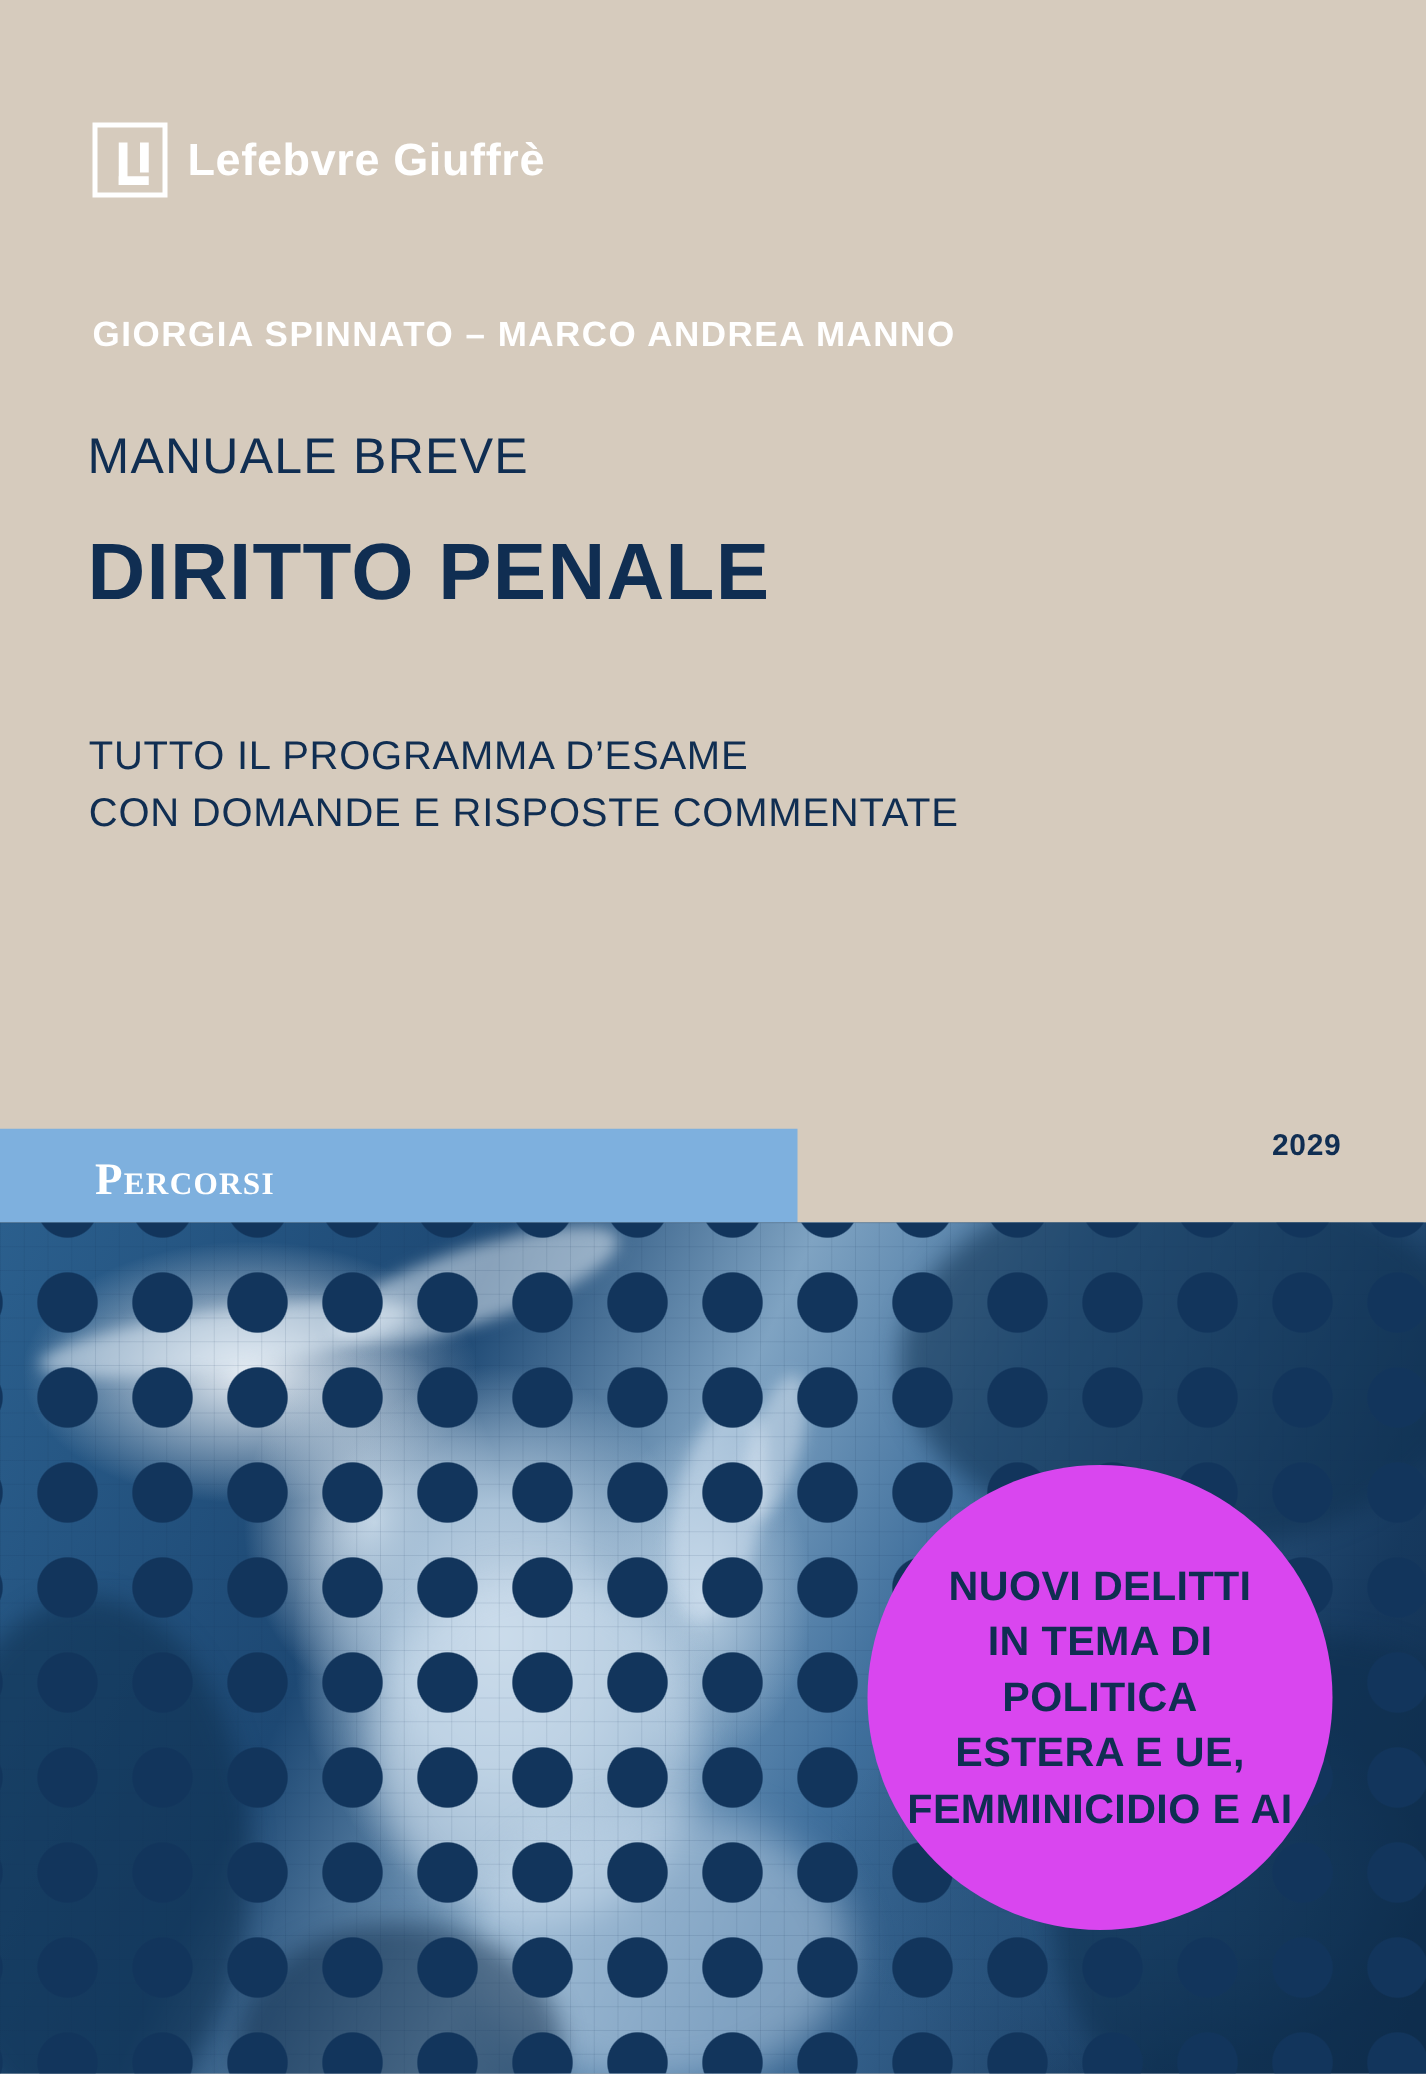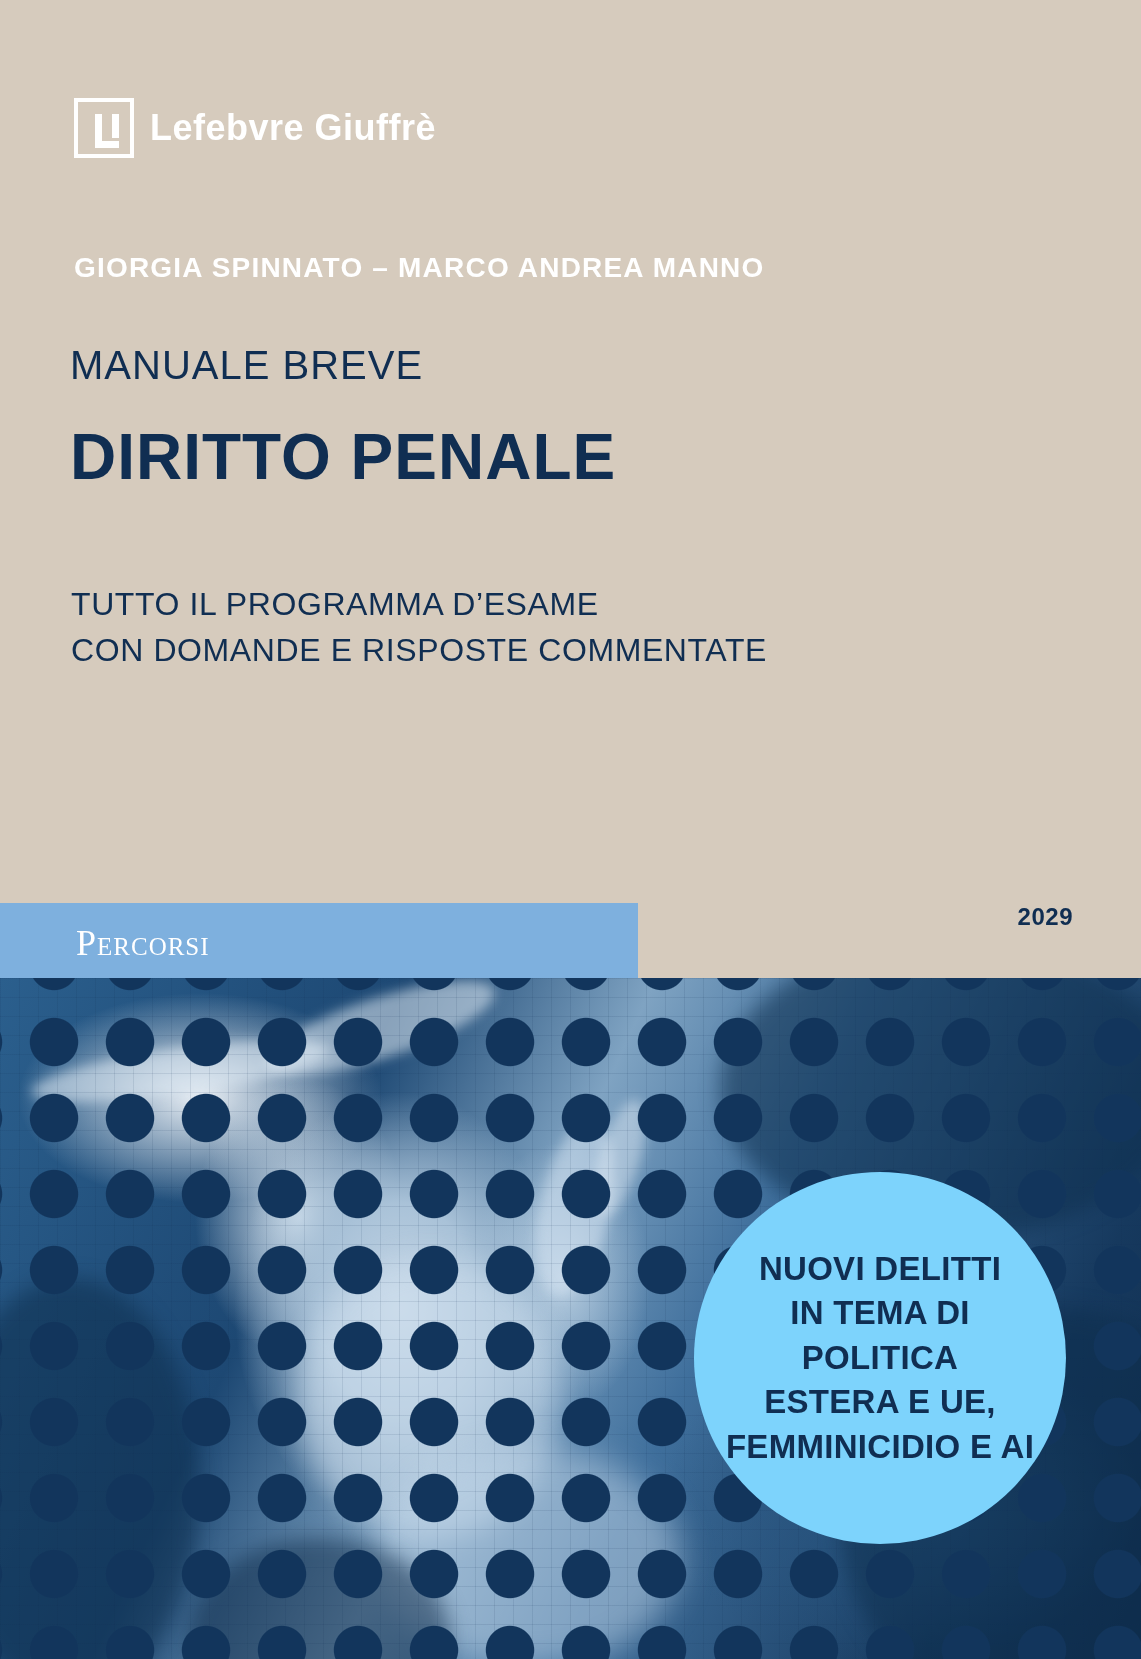--- a/index.html
+++ b/index.html
@@ -129,21 +129,21 @@
     width: 638px;
     height: 75px;
     background: #7eb0de;
   }
   .band-label {
     position: absolute;
     left: 76px;
     top: 922px;
     color: #ffffff;
     font-size: 36px;
-    font-weight: normal;
+    font-weight: bold;
     letter-spacing: 1px;
     font-family: "Liberation Serif", serif;
     font-variant: small-caps;
   }
 
   
   .year {
     position: absolute;
     right: 68px;
     top: 903px;
@@ -209,21 +209,21 @@
   }
 
   
   .badge {
     position: absolute;
     left: 694px;
     top: 1172px;
     width: 372px;
     height: 372px;
     border-radius: 50%;
-    background: #7dd3fc;
+    background: #d946ef;
     display: flex;
     align-items: center;
     justify-content: center;
     text-align: center;
   }
   .badge-text {
     color: #102e52;
     font-size: 33px;
     font-weight: bold;
     line-height: 1.35;

